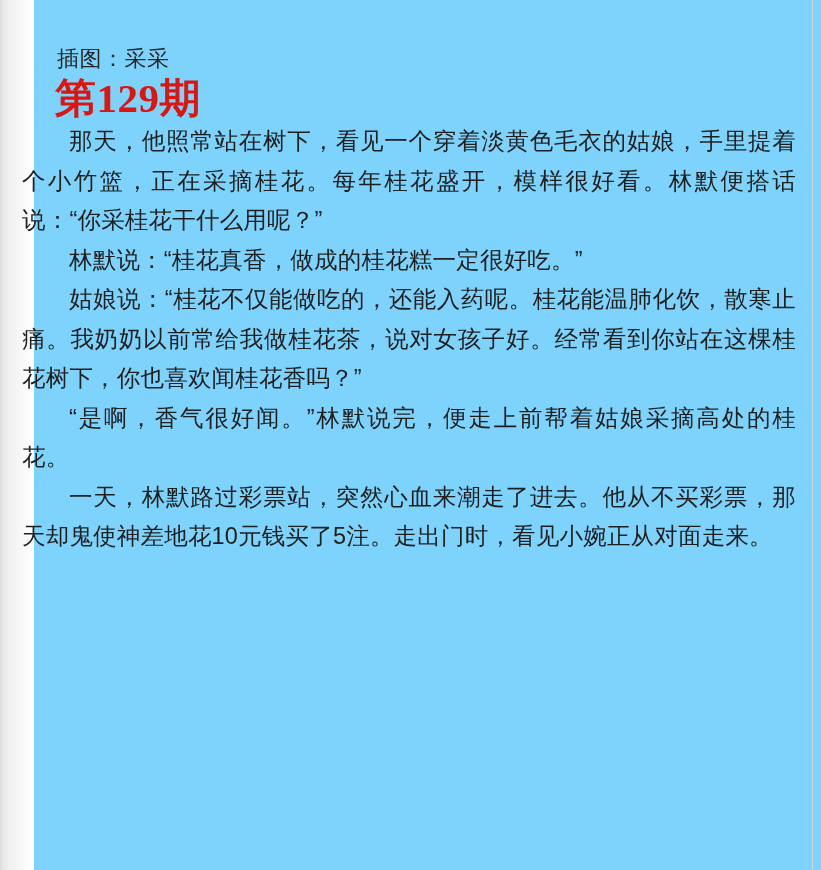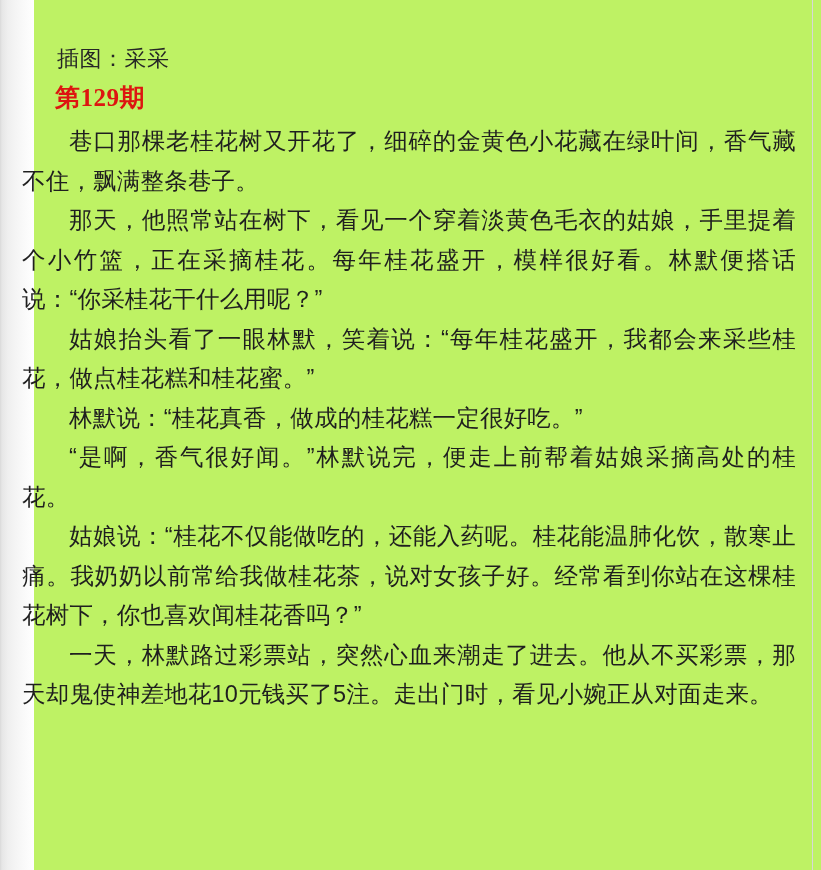--- a/index.html
+++ b/index.html
@@ -15,21 +15,21 @@
     overflow: hidden;
     position: relative;
   }
 
   
   .page {
     position: absolute;
     left: 0; top: 0;
     width: 821px;
     height: 870px;
-    background: #bef264;
+    background: #7dd3fc;
     box-sizing: border-box;
   }
   .scan-shadow-left {
     position: absolute;
     left: 0; top: 0;
     width: 34px;
     height: 870px;
     background: linear-gradient(to right,
        #d9d9d9 0px,
        #e6e6e6 2px,
@@ -72,21 +72,21 @@
     color: #262626;
     letter-spacing: 0.5px;
   }
 
   .issue-title {
     margin: 0;
     padding-left: 33px;
     padding-top: 4px;
     font-family: "Liberation Serif", "DejaVu Serif", serif;
     font-weight: bold;
-    font-size: 25px;
+    font-size: 41px;
     line-height: 40px;
     color: #dd1510;
     letter-spacing: 0.5px;
   }
 
   .body-text {
     margin: 0;
     padding-top: 4px;
   }
 
@@ -111,24 +111,22 @@
   <div class="scan-shadow-left"></div>
   <div class="scan-rule-right"></div>
 
   <div class="content">
 
     <p class="byline">插图：采采</p>
 
     <h1 class="issue-title">第129期</h1>
 
     <div class="body-text">
-      <p class="para">巷口那棵老桂花树又开花了，细碎的金黄色小花藏在绿叶间，香气藏不住，飘满整条巷子。</p>
       <p class="para">那天，他照常站在树下，看见一个穿着淡黄色毛衣的姑娘，手里提着个小竹篮，正在采摘桂花。每年桂花盛开，模样很好看。林默便搭话说：“你采桂花干什么用呢？”</p>
-      <p class="para">姑娘抬头看了一眼林默，笑着说：“每年桂花盛开，我都会来采些桂花，做点桂花糕和桂花蜜。”</p>
       <p class="para">林默说：“桂花真香，做成的桂花糕一定很好吃。”</p>
+      <p class="para">姑娘说：“桂花不仅能做吃的，还能入药呢。桂花能温肺化饮，散寒止痛。我奶奶以前常给我做桂花茶，说对女孩子好。经常看到你站在这棵桂花树下，你也喜欢闻桂花香吗？”</p>
       <p class="para">“是啊，香气很好闻。”林默说完，便走上前帮着姑娘采摘高处的桂花。</p>
-      <p class="para">姑娘说：“桂花不仅能做吃的，还能入药呢。桂花能温肺化饮，散寒止痛。我奶奶以前常给我做桂花茶，说对女孩子好。经常看到你站在这棵桂花树下，你也喜欢闻桂花香吗？”</p>
       <p class="para">一天，林默路过彩票站，突然心血来潮走了进去。他从不买彩票，那天却鬼使神差地花10元钱买了5注。走出门时，看见小婉正从对面走来。</p>
 
     </div>
 
   </div>
 </div>
 
 </body></html>

